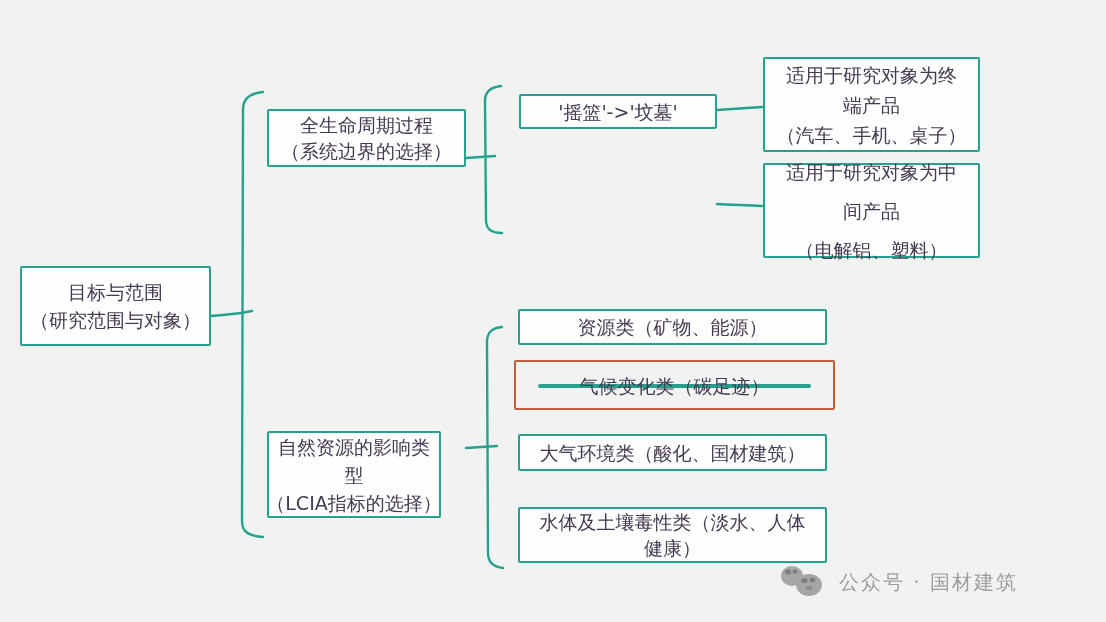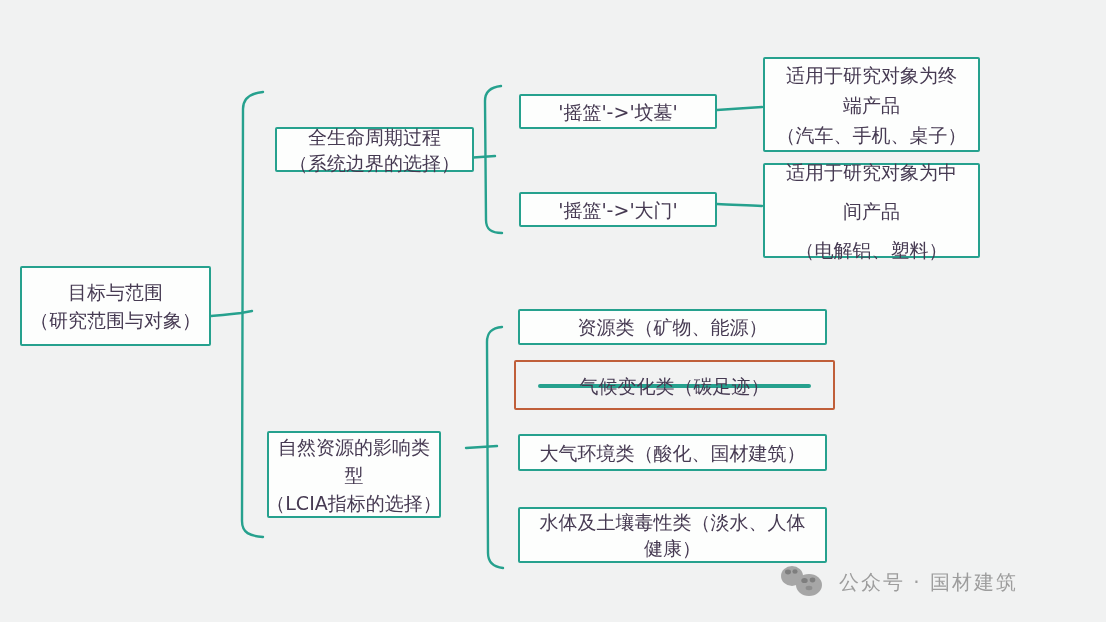--- a/index.html
+++ b/index.html
@@ -12,21 +12,21 @@
   .links{position:absolute;left:0;top:0;width:1106px;height:622px;pointer-events:none;}
   .links path{fill:none;stroke:#26a18e;stroke-width:2.4;stroke-linecap:round;stroke-linejoin:round;}
   .node{
     position:absolute;box-sizing:border-box;
     border:2px solid #26a18e;background:#fdfefd;border-radius:2px;
     color:#463a52;font-size:19px;line-height:26px;
     display:flex;flex-direction:column;align-items:center;justify-content:center;
     text-align:center;white-space:nowrap;cursor:default;
   }
   .n-root{left:20px;top:266px;width:191px;height:80px;line-height:28px;}
-  .n-lifecycle{left:267px;top:127px;width:199px;height:45px;line-height:26px;margin-left:8px;}
+  .n-lifecycle{left:267px;top:109px;width:199px;height:58px;line-height:26px;}
   .n-cradle-grave{left:519px;top:94px;width:198px;height:35px;}
   .n-terminal{left:763px;top:57px;width:217px;height:95px;line-height:30px;}
   .n-cradle-gate{left:519px;top:192px;width:198px;height:35px;}
   .n-intermediate{left:763px;top:163px;width:217px;height:95px;line-height:30px;gap:9px;}
   .n-impact{left:267px;top:431px;width:174px;height:87px;line-height:28px;}
   .n-resource{left:518px;top:309px;width:309px;height:36px;}
   .n-atmosphere{left:518px;top:434px;width:309px;height:37px;}
   .n-water{left:518px;top:507px;width:309px;height:56px;line-height:26px;}
   .hl-frame{
     position:absolute;left:514px;top:360px;width:321px;height:50px;
@@ -71,23 +71,20 @@
   <div class="node n-cradle-grave">
     <div>'摇篮'-&gt;'坟墓'</div>
   </div>
 
   <div class="node n-terminal">
     <div>适用于研究对象为终</div>
     <div>端产品</div>
     <div>（汽车、手机、桌子）</div>
   </div>
 
-  <div class="node n-cradle-gate">
-    <div>'摇篮'-&gt;'大门'</div>
-  </div>
 
   <div class="node n-intermediate">
     <div>适用于研究对象为中</div>
     <div>间产品</div>
     <div>（电解铝、塑料）</div>
   </div>
 
   <div class="node n-impact">
     <div>自然资源的影响类</div>
     <div>型</div>

